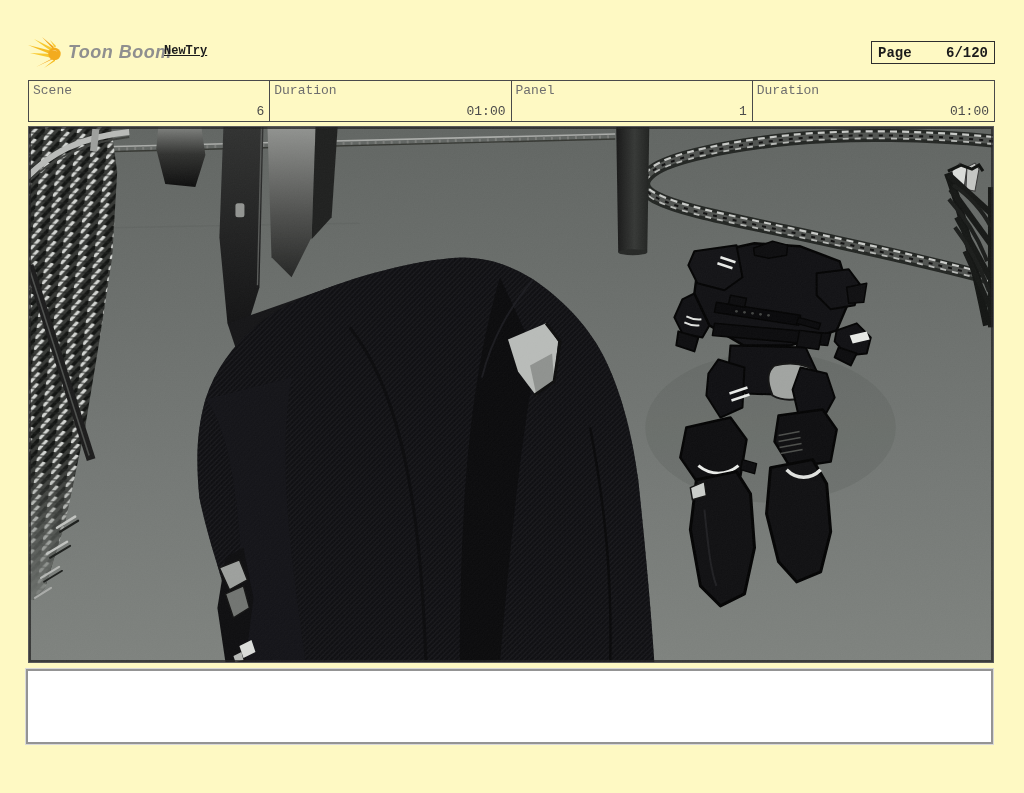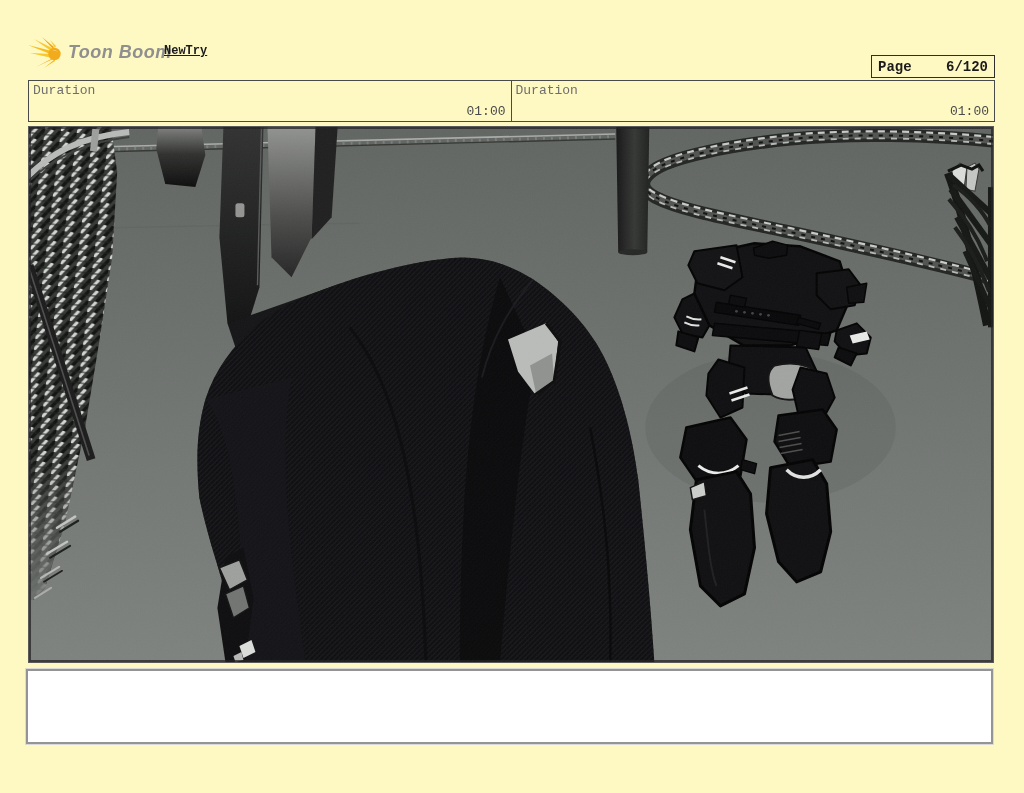--- a/index.html
+++ b/index.html
@@ -17,21 +17,21 @@
     font-style:italic;font-weight:bold;font-size:18px;color:#8f8f8f;
     letter-spacing:.5px;white-space:nowrap;
   }
   .project{
     position:absolute;left:136px;top:8px;
     font-size:12px;font-weight:bold;color:#1b1b1b;white-space:nowrap;text-decoration:underline;
   }
   .pagebox{
     position:absolute;right:0;top:5px;width:110px;height:21px;
     border:1px solid #2e2e2e;display:flex;justify-content:space-between;
-    align-items:center;padding:0 6px;font-size:14px;font-weight:bold;color:#1b1b1b;margin-top:14px;
+    align-items:center;padding:0 6px;font-size:14px;font-weight:bold;color:#1b1b1b;
   }
   
   .info-table{
     position:absolute;left:28px;top:80px;width:967px;height:42px;
     display:flex;border:1px solid #4a4a4a;box-sizing:border-box;
   }
   .info-cell{
     flex:1 1 25%;position:relative;border-right:1px solid #4a4a4a;
     box-sizing:border-box;
   }
@@ -78,22 +78,30 @@
     <div class="brand">Toon Boom</div>
     <div class="project">NewTry</div>
     <div class="pagebox">
       <span>Page</span>
       <span>6/120</span>
     </div>
   </div>
 
   <div class="info-table">
     <div class="info-cell">
+      <span class="info-label">Scene</span>
+      <span class="info-value">6</span>
+    </div>
+    <div class="info-cell">
       <span class="info-label">Duration</span>
       <span class="info-value">01:00</span>
+    </div>
+    <div class="info-cell">
+      <span class="info-label">Panel</span>
+      <span class="info-value">1</span>
     </div>
     <div class="info-cell">
       <span class="info-label">Duration</span>
       <span class="info-value">01:00</span>
     </div>
   </div>
 
   <div class="panel-frame">
     <svg viewBox="0 0 962 534" preserveAspectRatio="none">
       <defs>

